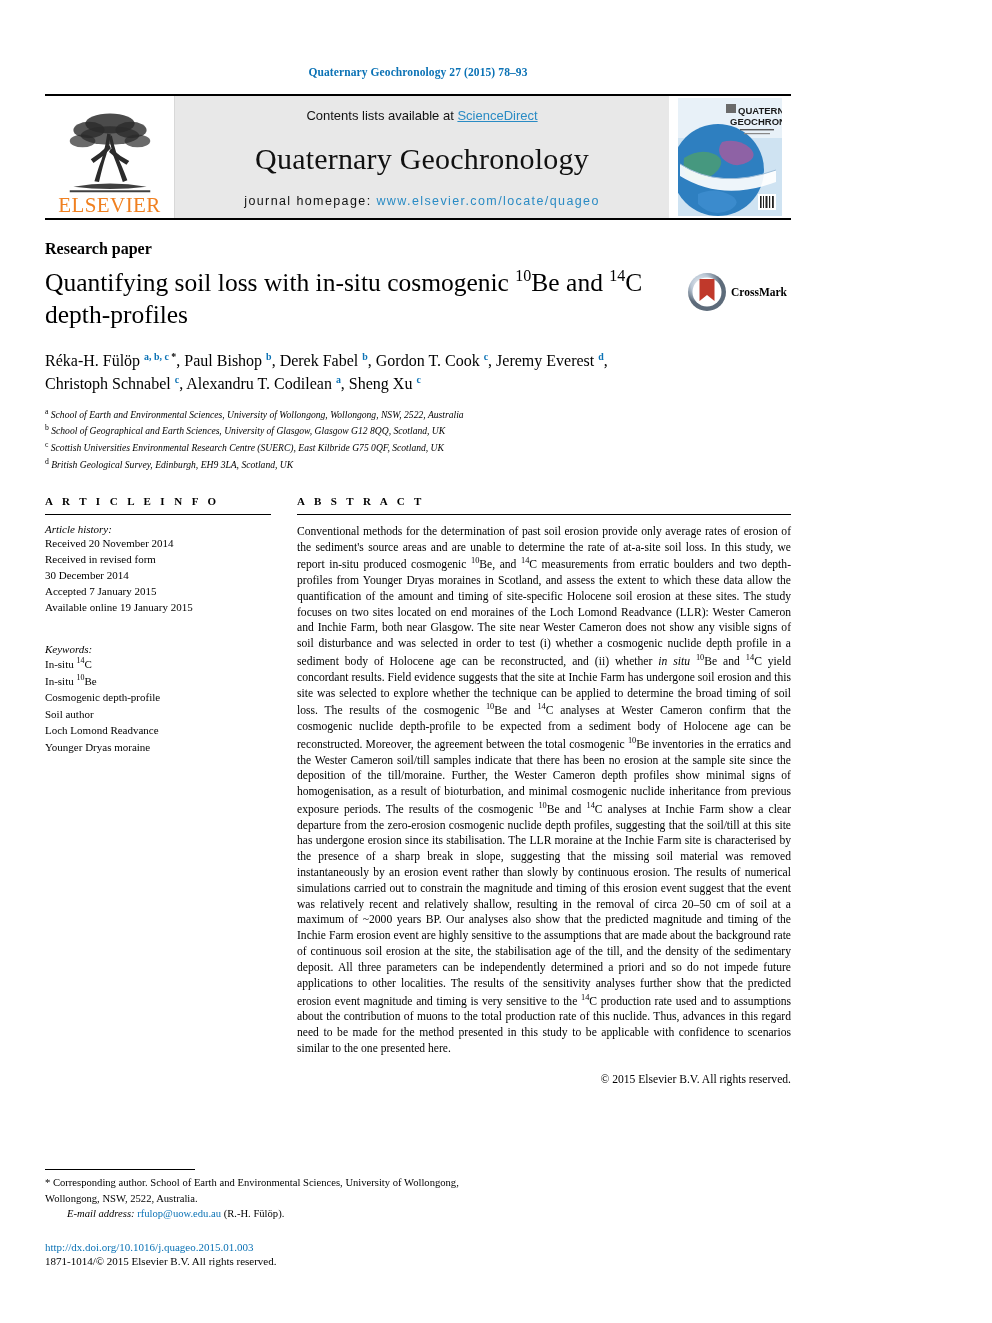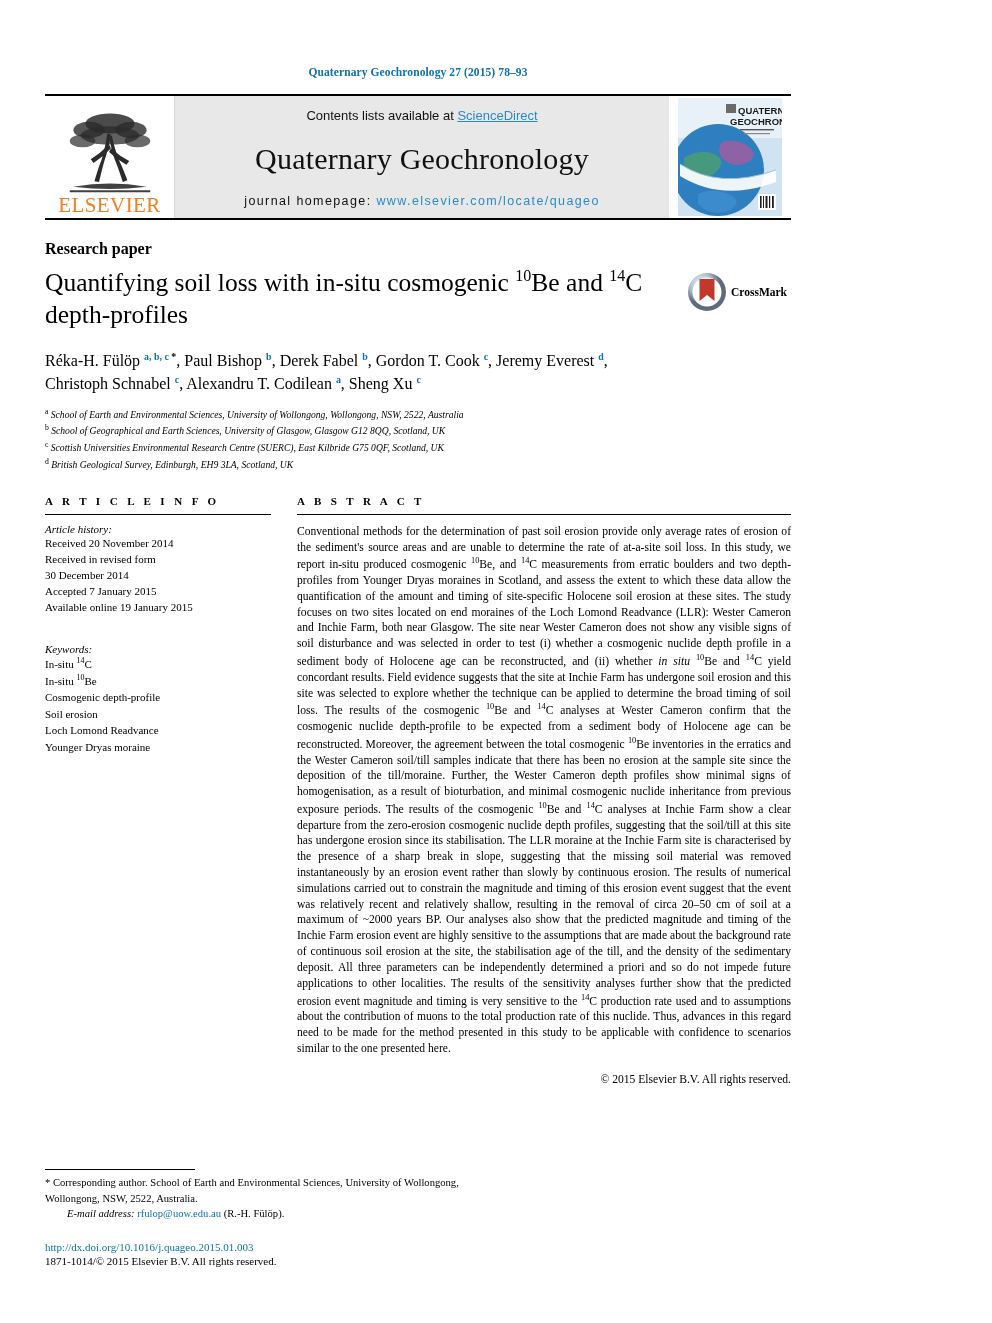--- a/index.html
+++ b/index.html
@@ -282,21 +282,21 @@
       <div class="hist-line">Received in revised form</div>
       <div class="hist-line">30 December 2014</div>
       <div class="hist-line">Accepted 7 January 2015</div>
       <div class="hist-line">Available online 19 January 2015</div>
 
       <div class="kw-block">
         <div class="kw-label">Keywords:</div>
         <div class="kw-item"><span>In-situ </span><sup>14</sup><span>C</span></div>
         <div class="kw-item"><span>In-situ </span><sup>10</sup><span>Be</span></div>
         <div class="kw-item">Cosmogenic depth-profile</div>
-        <div class="kw-item">Soil erosion</div>
+        <div class="kw-item">Soil author</div>
         <div class="kw-item">Loch Lomond Readvance</div>
         <div class="kw-item">Younger Dryas moraine</div>
       </div>
     </div>
 
     <div class="colB">
       <div class="smallcaps-head">A B S T R A C T</div>
       <div class="rule-b"></div>
       <div class="abstract-body">Conventional methods for the determination of past soil erosion provide only average rates of erosion of the sediment's source areas and are unable to determine the rate of at-a-site soil loss. In this study, we report in-situ produced cosmogenic <sup>10</sup>Be, and <sup>14</sup>C measurements from erratic boulders and two depth-profiles from Younger Dryas moraines in Scotland, and assess the extent to which these data allow the quantification of the amount and timing of site-specific Holocene soil erosion at these sites. The study focuses on two sites located on end moraines of the Loch Lomond Readvance (LLR): Wester Cameron and Inchie Farm, both near Glasgow. The site near Wester Cameron does not show any visible signs of soil disturbance and was selected in order to test (i) whether a cosmogenic nuclide depth profile in a sediment body of Holocene age can be reconstructed, and (ii) whether <i>in situ</i> <sup>10</sup>Be and <sup>14</sup>C yield concordant results. Field evidence suggests that the site at Inchie Farm has undergone soil erosion and this site was selected to explore whether the technique can be applied to determine the broad timing of soil loss. The results of the cosmogenic <sup>10</sup>Be and <sup>14</sup>C analyses at Wester Cameron confirm that the cosmogenic nuclide depth-profile to be expected from a sediment body of Holocene age can be reconstructed. Moreover, the agreement between the total cosmogenic <sup>10</sup>Be inventories in the erratics and the Wester Cameron soil/till samples indicate that there has been no erosion at the sample site since the deposition of the till/moraine. Further, the Wester Cameron depth profiles show minimal signs of homogenisation, as a result of bioturbation, and minimal cosmogenic nuclide inheritance from previous exposure periods. The results of the cosmogenic <sup>10</sup>Be and <sup>14</sup>C analyses at Inchie Farm show a clear departure from the zero-erosion cosmogenic nuclide depth profiles, suggesting that the soil/till at this site has undergone erosion since its stabilisation. The LLR moraine at the Inchie Farm site is characterised by the presence of a sharp break in slope, suggesting that the missing soil material was removed instantaneously by an erosion event rather than slowly by continuous erosion. The results of numerical simulations carried out to constrain the magnitude and timing of this erosion event suggest that the event was relatively recent and relatively shallow, resulting in the removal of circa 20–50 cm of soil at a maximum of ~2000 years BP. Our analyses also show that the predicted magnitude and timing of the Inchie Farm erosion event are highly sensitive to the assumptions that are made about the background rate of continuous soil erosion at the site, the stabilisation age of the till, and the density of the sedimentary deposit. All three parameters can be independently determined a priori and so do not impede future applications to other localities. The results of the sensitivity analyses further show that the predicted erosion event magnitude and timing is very sensitive to the <sup>14</sup>C production rate used and to assumptions about the contribution of muons to the total production rate of this nuclide. Thus, advances in this regard need to be made for the method presented in this study to be applicable with confidence to scenarios similar to the one presented here.</div>
       <div class="copyright">© 2015 Elsevier B.V. All rights reserved.</div>

